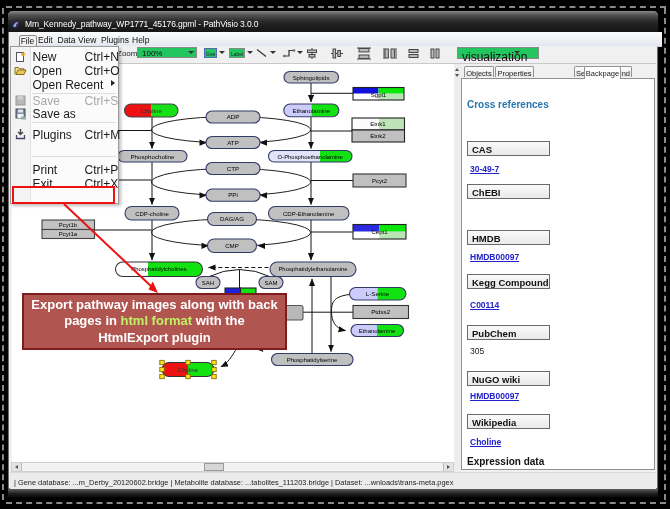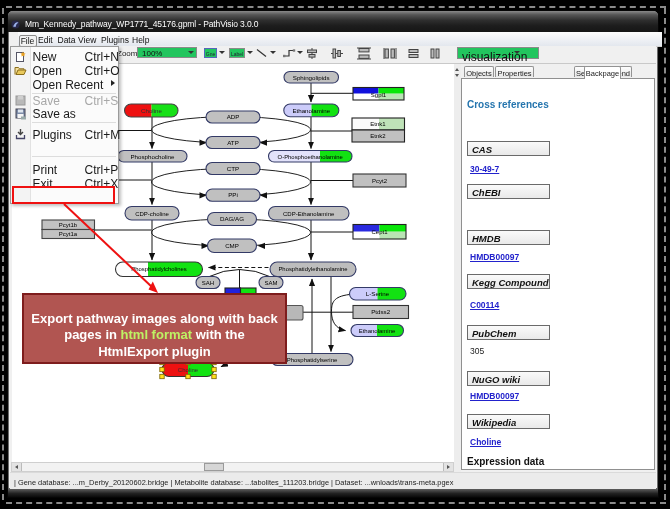--- a/index.html
+++ b/index.html
@@ -33,21 +33,21 @@
   
   #panel{left:453px;top:53px;width:195px;height:408px;background:#f0f0f0;}
   .tab{position:absolute;top:2px;height:11px;background:linear-gradient(#fdfdfd,#e6e6e6);
      border:1px solid #939393;border-bottom:none;font-size:7.5px;color:#222;
      text-align:center;padding-top:1.5px;box-sizing:border-box;border-radius:2px 2px 0 0;}
   .seltab{background:#fff;height:13px;z-index:2;}
   #pcontent{position:absolute;left:0;top:14px;width:194px;height:392px;background:#fff;
      border:1px solid #909090;box-sizing:border-box;}
   .cbox{position:absolute;left:5px;width:83px;height:14.5px;box-sizing:border-box;
      background:linear-gradient(#fafafa,#e9e9e9);border:1px solid #6a6a6a;
-     font-size:9.5px;font-weight:bold;color:#111;padding:1.5px 0 0 4px;font-style:italic;}
+     font-size:9.5px;font-weight:bold;color:#111;padding:1.5px 0 0 4px;}
   .clink{position:absolute;left:8px;font-size:8.5px;font-weight:bold;color:#2222cc;
      text-decoration:underline;}
   
   #hscroll{left:3px;top:451px;width:443px;height:10px;background:#f2f2f2;
       border:1px solid #cfcfcf;box-sizing:border-box;}
   #statusbar{left:2px;top:461px;width:646px;height:16px;background:#ebebeb;
       border-top:1px solid #dadada;}
   #statusbar div{position:absolute;left:4px;top:5px;font-size:7.4px;color:#222;}
   
   #fmenu{left:1.5px;top:35px;width:107px;height:156px;background:#fbfbfb;
@@ -55,21 +55,21 @@
   #fmenu .icol{position:absolute;left:0;top:0;width:19px;height:100%;background:#f3f3f3;border-right:1px solid #e2e2e2;}
   .mrow{position:absolute;left:0;width:107px;height:13px;font-size:12px;color:#1a1a1a;}
   .mrow .lab{position:absolute;left:22px;top:0;}
   .mrow .acc{position:absolute;left:74px;top:0;}
   .msep{position:absolute;left:21px;width:84px;border-top:1px solid #ddd;}
   .gray{color:#a8a8a8 !important;}
   
   #redbox{left:4px;top:174.5px;width:99px;height:14px;border:2px solid #ef1111;z-index:40;background:transparent;}
   #callout{left:22px;top:293px;width:261px;height:51px;background:#b15551;
      border:2.5px solid #7e1d1d;z-index:20;color:#fff;font-weight:bold;font-size:13px;
-     text-align:center;line-height:16.4px;padding-top:16px;}
+     text-align:center;line-height:16.4px;padding-top:2px;}
   #callout .grn{color:#bef264;}
   #arrowsvg{left:0;top:0;width:670px;height:509px;z-index:45;pointer-events:none;}
 </style>
 </head>
 <body>
 <div class="abs dashT"></div>
 <div class="abs dashB"></div>
 <div class="abs dashL"></div>
 <div class="abs dashR"></div>
 

